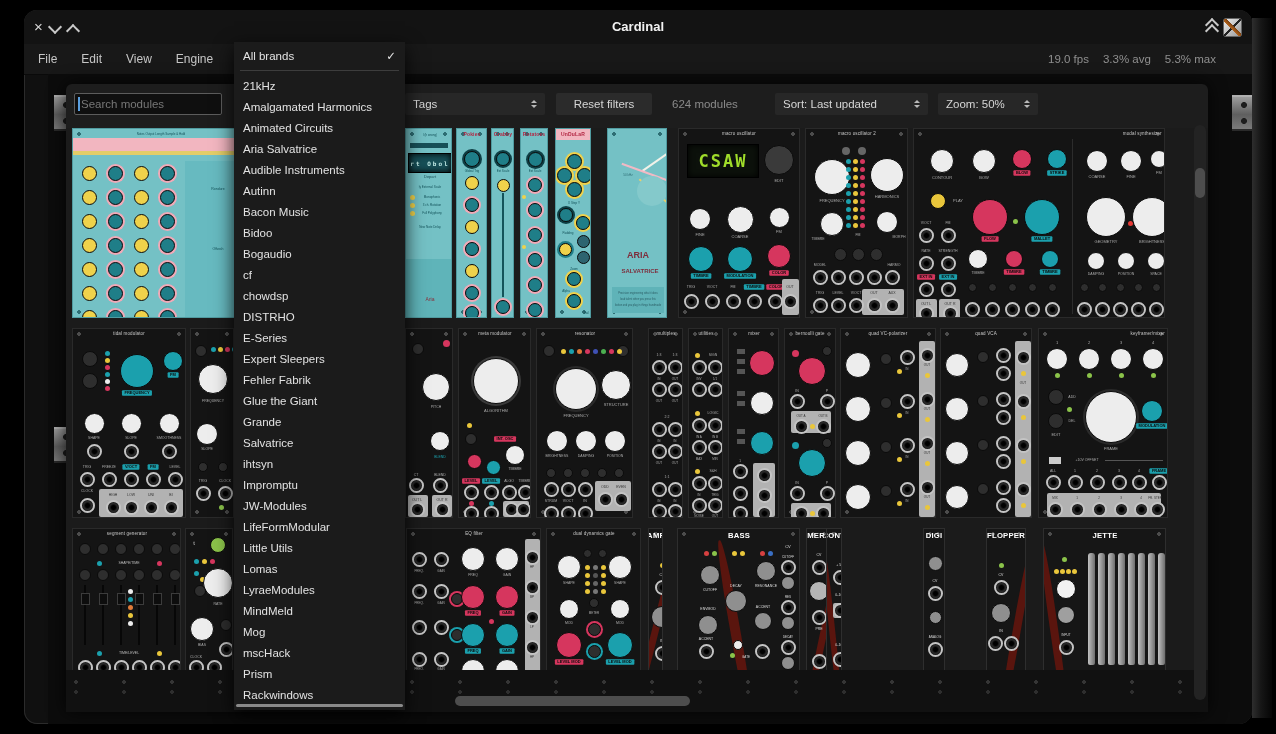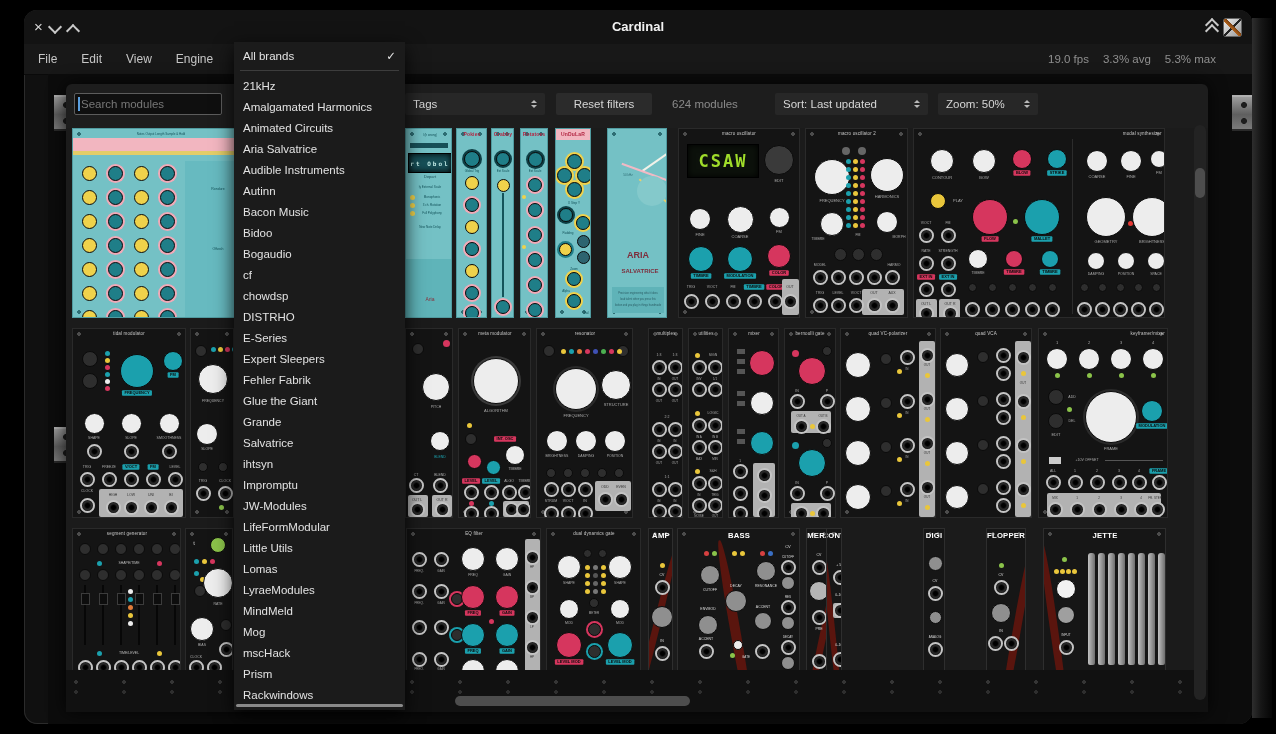--- a/index.html
+++ b/index.html
@@ -980,21 +980,21 @@
             <div class="dtxt" style="left: 22px; top: 94px; color: rgb(170, 170, 170); font-size: 7px;">MOD</div>
             <div class="dk" style="height: 20px; width: 20px; left: 63px; top: 70px; background: rgb(237, 237, 237);"></div>
             <div class="dtxt" style="left: 73px; top: 94px; color: rgb(170, 170, 170); font-size: 7px;">MOD</div>
             <div class="dk" style="height: 13px; width: 13px; left: 40.5px; top: 93.5px; background: rgb(46, 46, 46); box-shadow: rgb(214, 54, 94) 0px 0px 0px 2px;"></div>
             <div class="dk" style="height: 13px; width: 13px; left: 40.5px; top: 115.5px; background: rgb(46, 46, 46); box-shadow: rgb(27, 160, 173) 0px 0px 0px 2px;"></div>
             <div class="dk" style="height: 26px; width: 26px; left: 9px; top: 103px; background: rgb(214, 54, 94);"></div>
             <div class="dtag" style="left: 22px; top: 133px; background: rgb(214, 54, 94);">LEVEL MOD</div>
             <div class="dk" style="height: 26px; width: 26px; left: 60px; top: 103px; background: rgb(27, 160, 173);"></div>
             <div class="dtag" style="left: 73px; top: 133px; background: rgb(27, 160, 173);">LEVEL MOD</div>
           </div>
-          <div class="module m-autinn" style="left: 582px; width: 25px;">
+          <div class="module m-autinn" style="left: 582px; width: 15px;">
             <div class="mtitle">AMP</div>
             <div class="drib" style="left: 3px; top: 12px; width: 7px; height: 178px; transform: rotate(14deg);"></div>
             <div class="dled" style="height: 5px; width: 5px; left: 10.5px; top: 33.5px; background: rgb(233, 198, 59);"></div>
             <div class="dtxt" style="left: 13px; top: 46px; color: rgb(221, 221, 221); font-size: 7px;">CV</div>
             <div class="dj" style="left: 5.5px; top: 50.5px;"></div>
             <div class="dk" style="height: 22px; width: 22px; left: 2px; top: 77px; background: rgb(143, 143, 143);"></div>
             <div class="dtxt" style="left: 13px; top: 112px; color: rgb(221, 221, 221); font-size: 7px;">IN</div>
             <div class="dj" style="left: 5.5px; top: 116.5px;"></div>
           </div>
           <div class="module m-autinn" style="left: 740px; width: 25px;">

